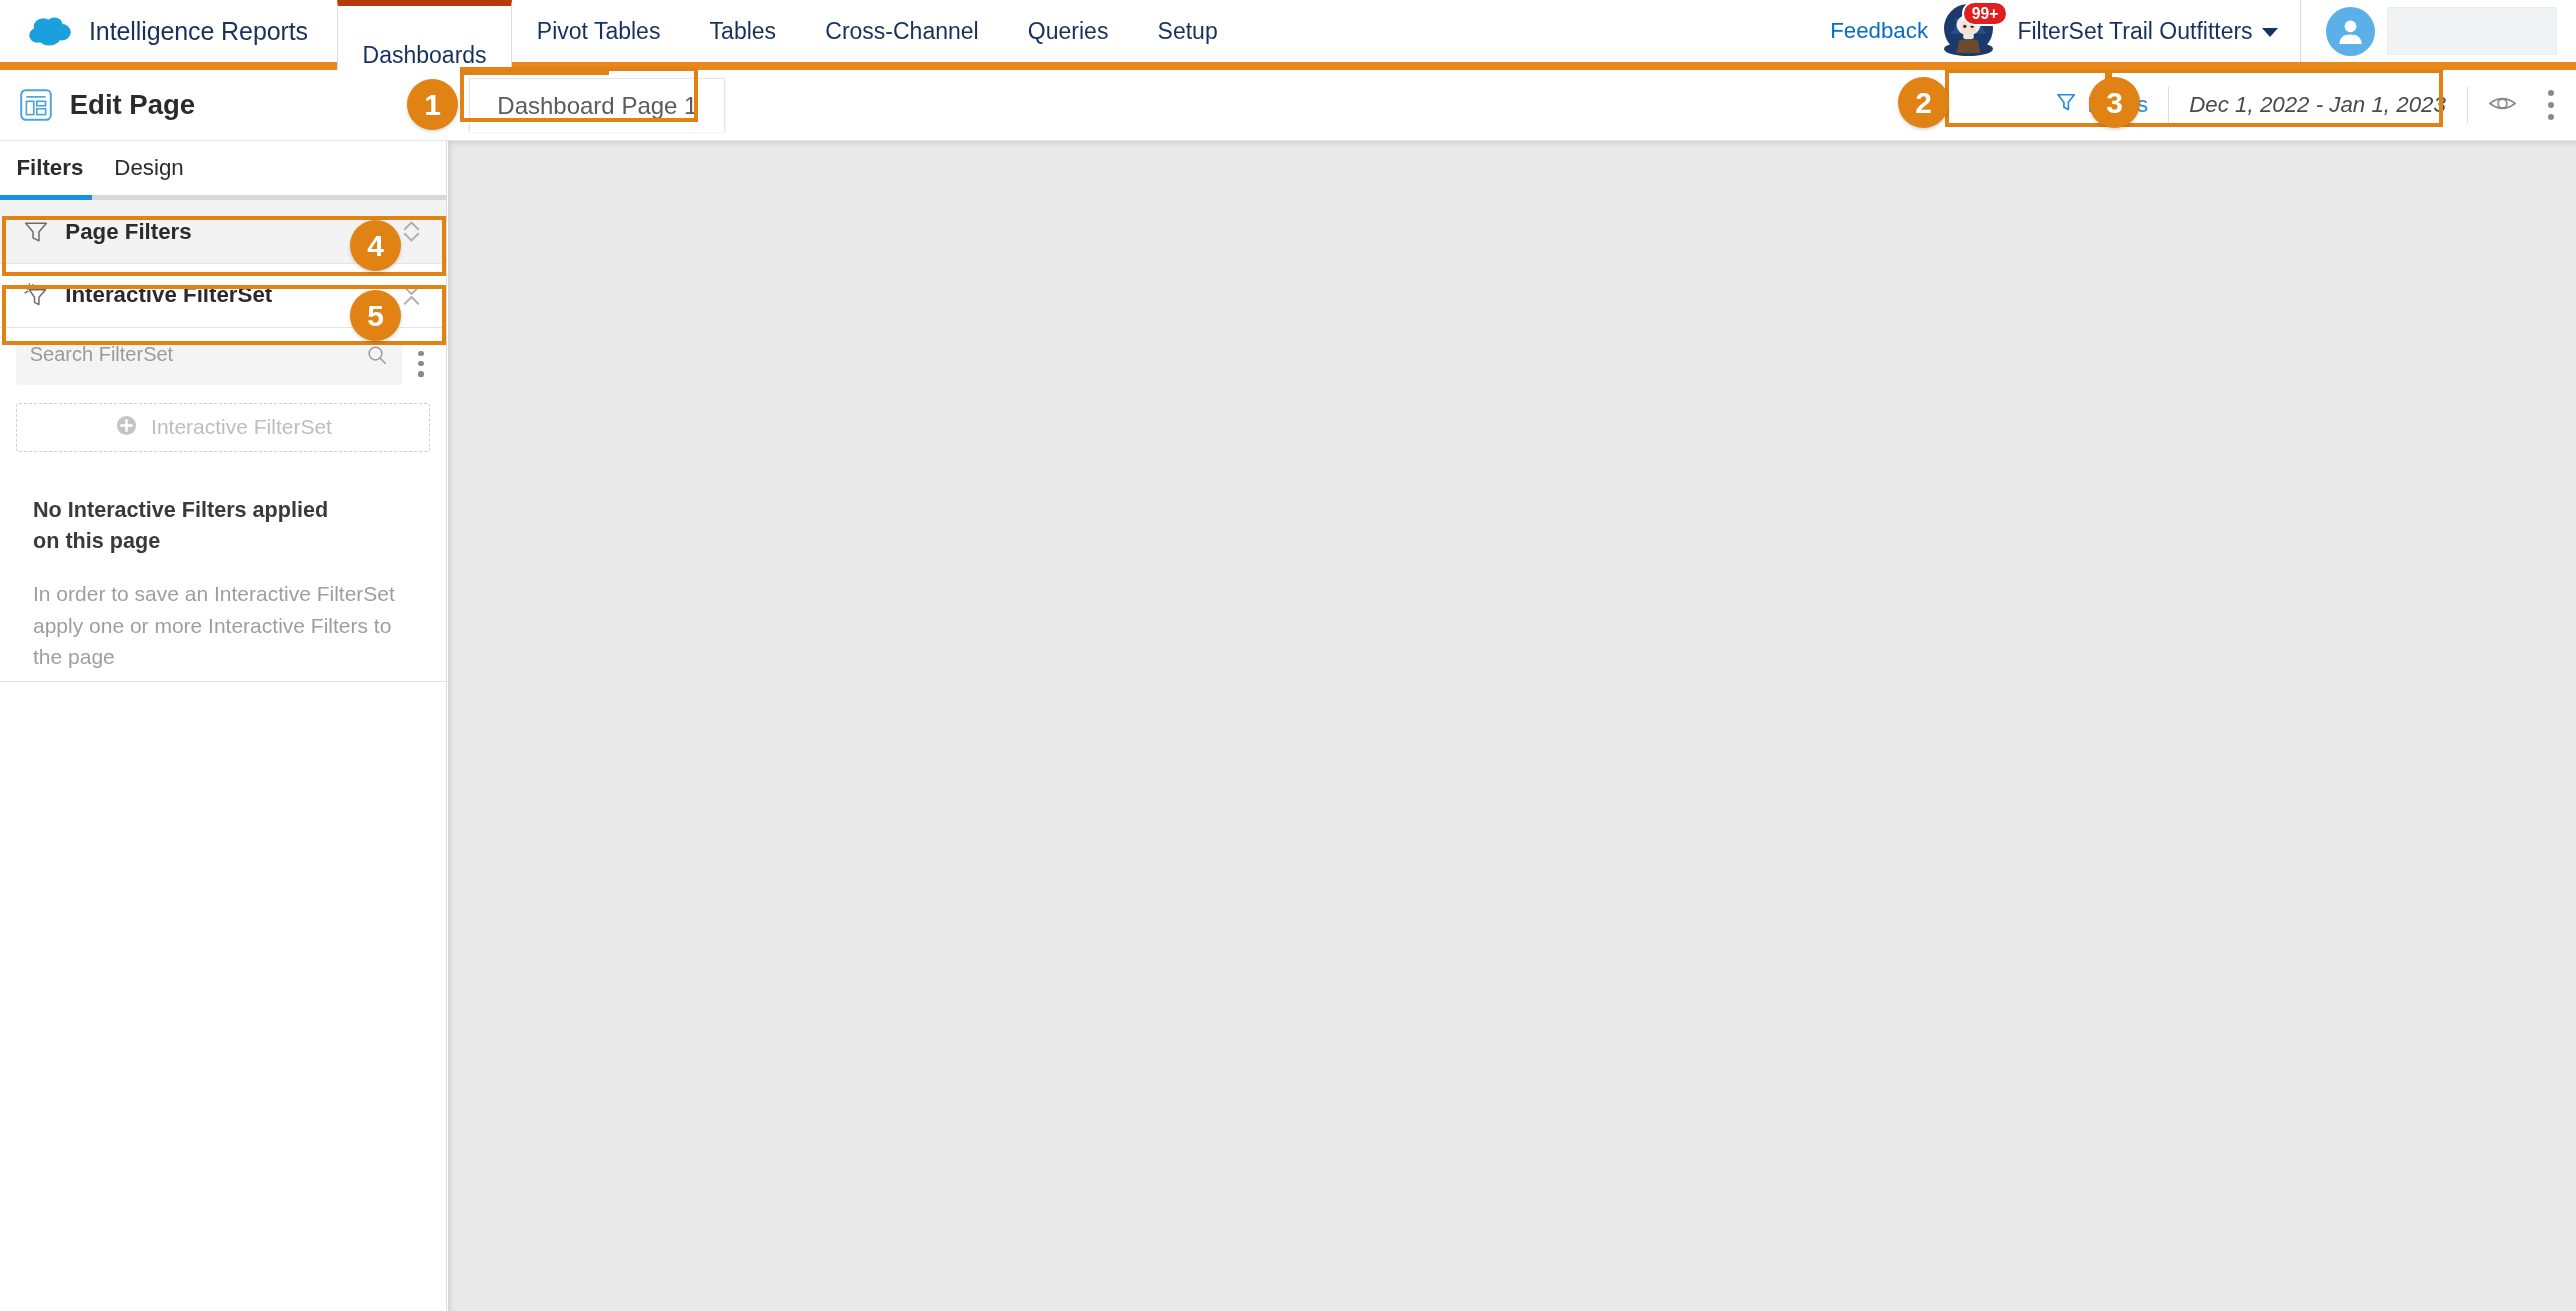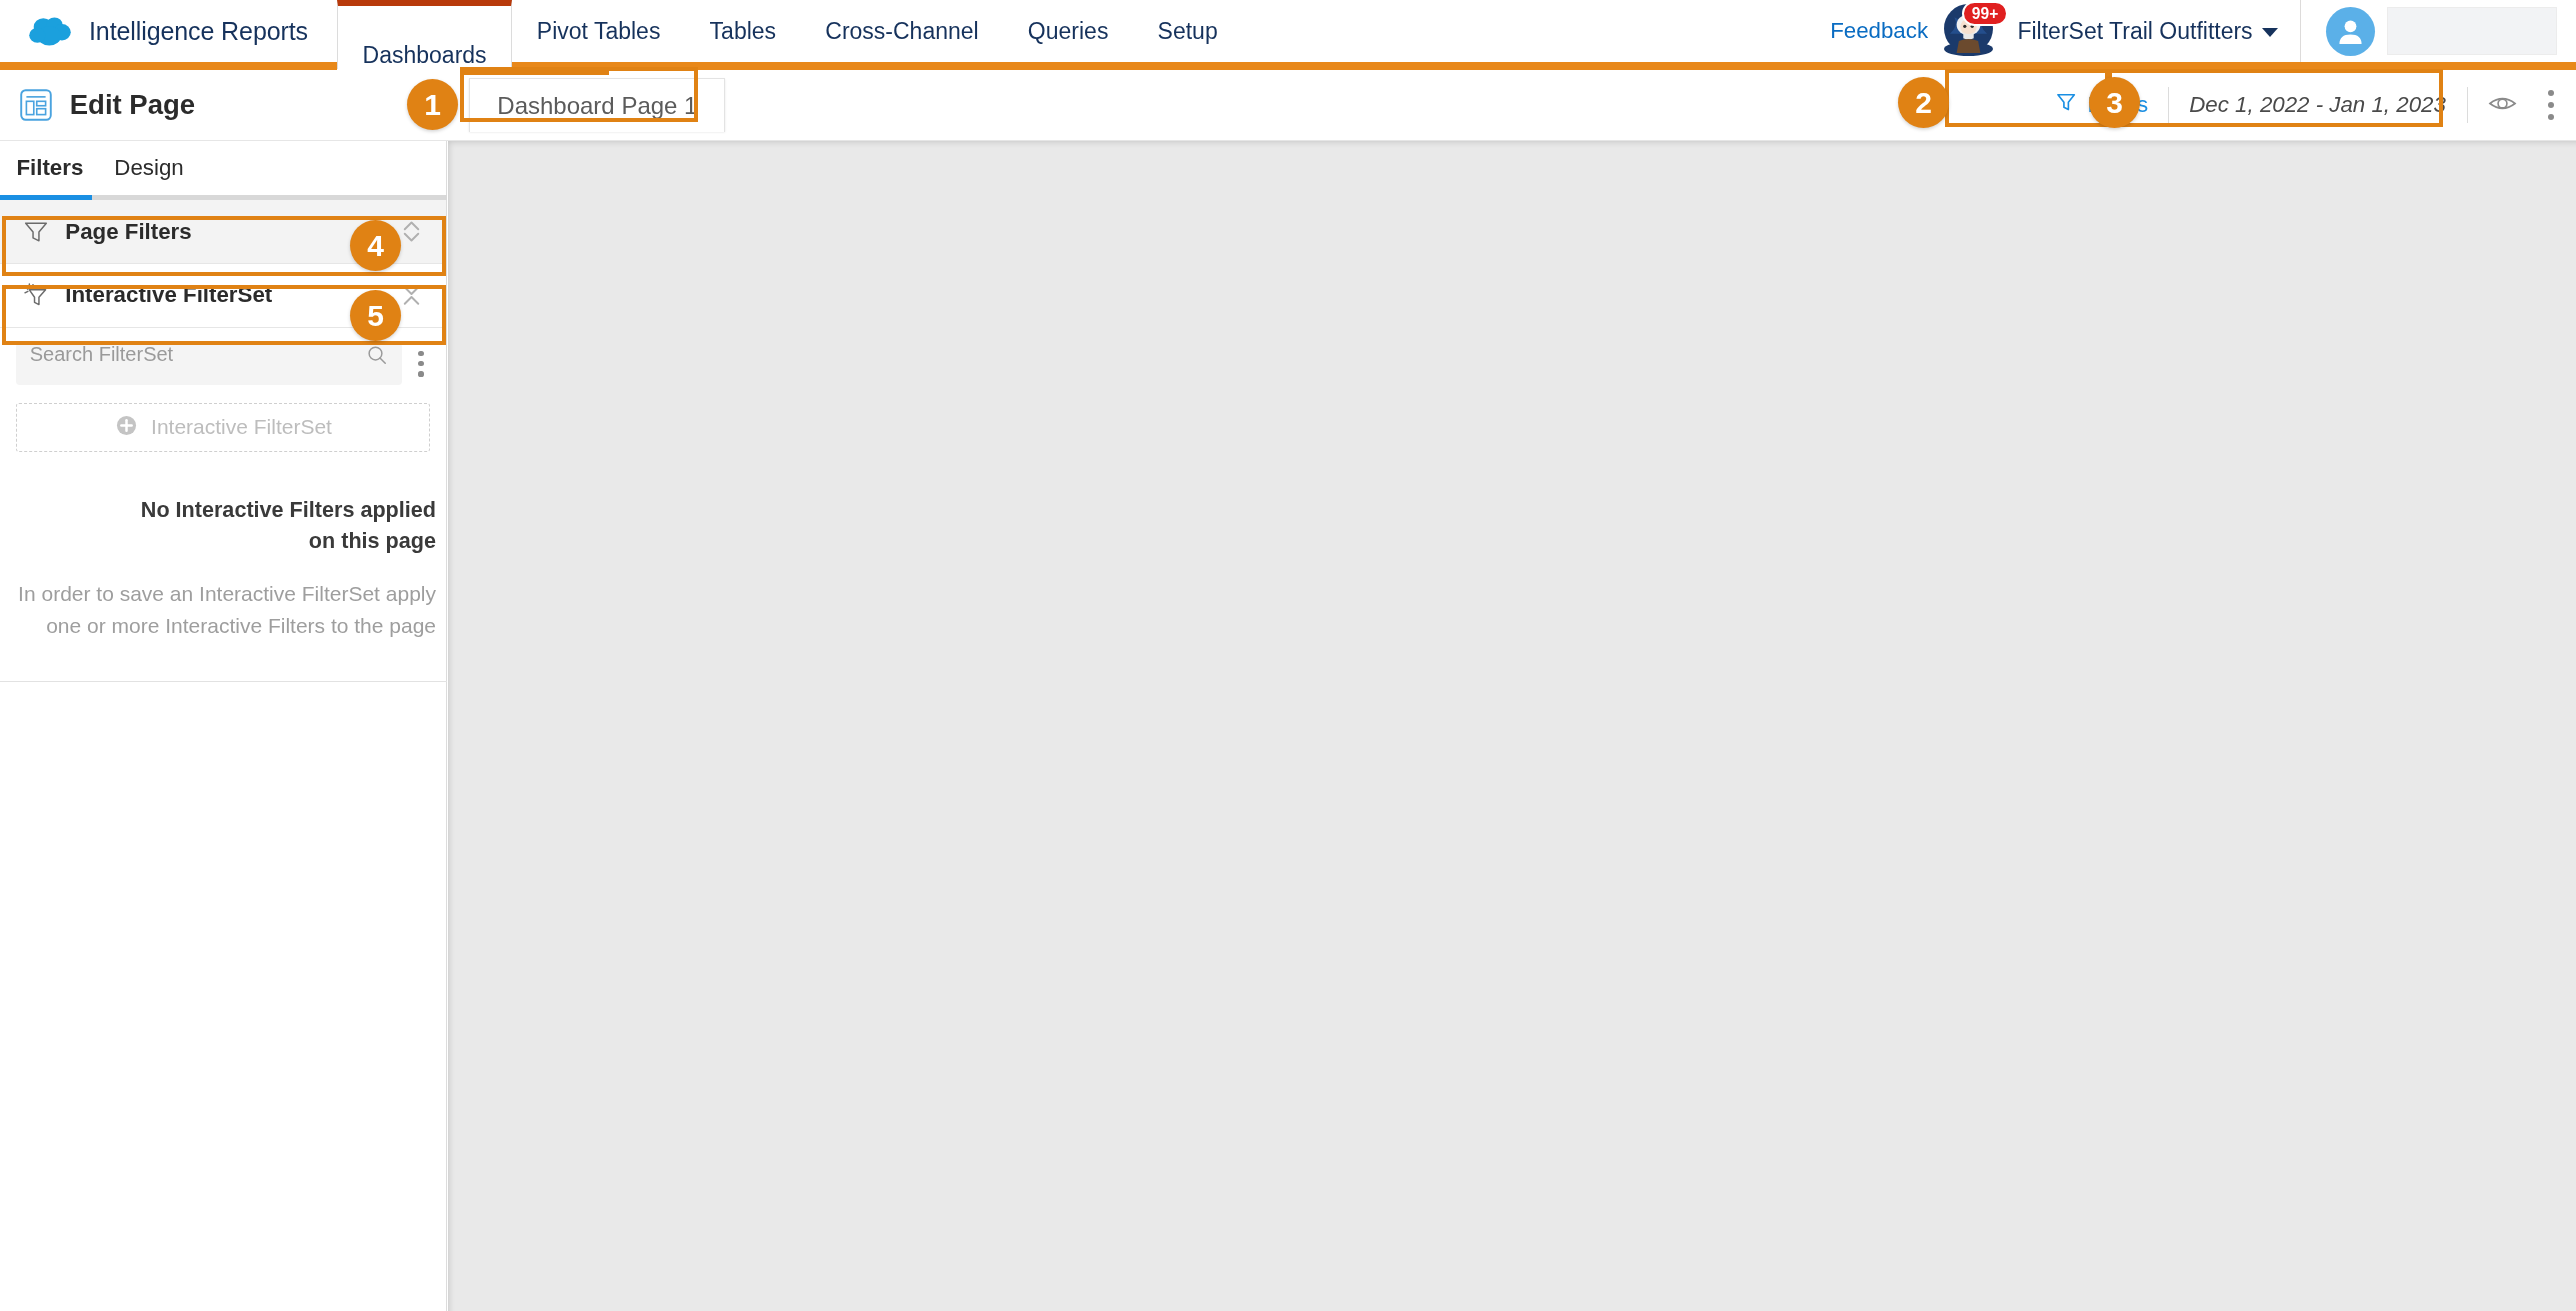--- a/index.html
+++ b/index.html
@@ -149,21 +149,21 @@
   .search-kebab .kdot2 { width: 5.2px; height: 5.2px; border-radius: 50%; background: #8a8a8a; }
 
   .add-filterset {
     margin: 18px 16.4px 0 16.4px; height: 49px;
     border: 1.5px dashed #cfcfcf; border-radius: 3px;
     display: flex; align-items: center; justify-content: center; gap: 12px;
     cursor: pointer;
   }
   .add-filterset .lbl { font-size: 21px; color: #bdbdbd; white-space: nowrap; }
 
-  .empty-state { margin-top: 42px; text-align: right; padding: 0 10px; }
+  .empty-state { margin-top: 42px; text-align: left; padding: 0 33px; }
   .empty-title { font-size: 21.6px; font-weight: bold; color: #3a3a3a; line-height: 1.45; }
   .empty-sub { font-size: 21px; color: #9e9e9e; line-height: 1.5; margin-top: 22.3px; }
   .sidebar-bottom-rule { position: absolute; left: 0; top: 540px; width: 447px; height: 0.7px; background: #e2e2e2; }
 
   
   .canvas {
     position: absolute; left: 448px; top: 141px; width: 2128px; height: 1170px;
     background: #e9e9e9;
     box-shadow: inset 5.2px 5.2px 6.7px -4.5px rgba(0,0,0,0.16);
   }

